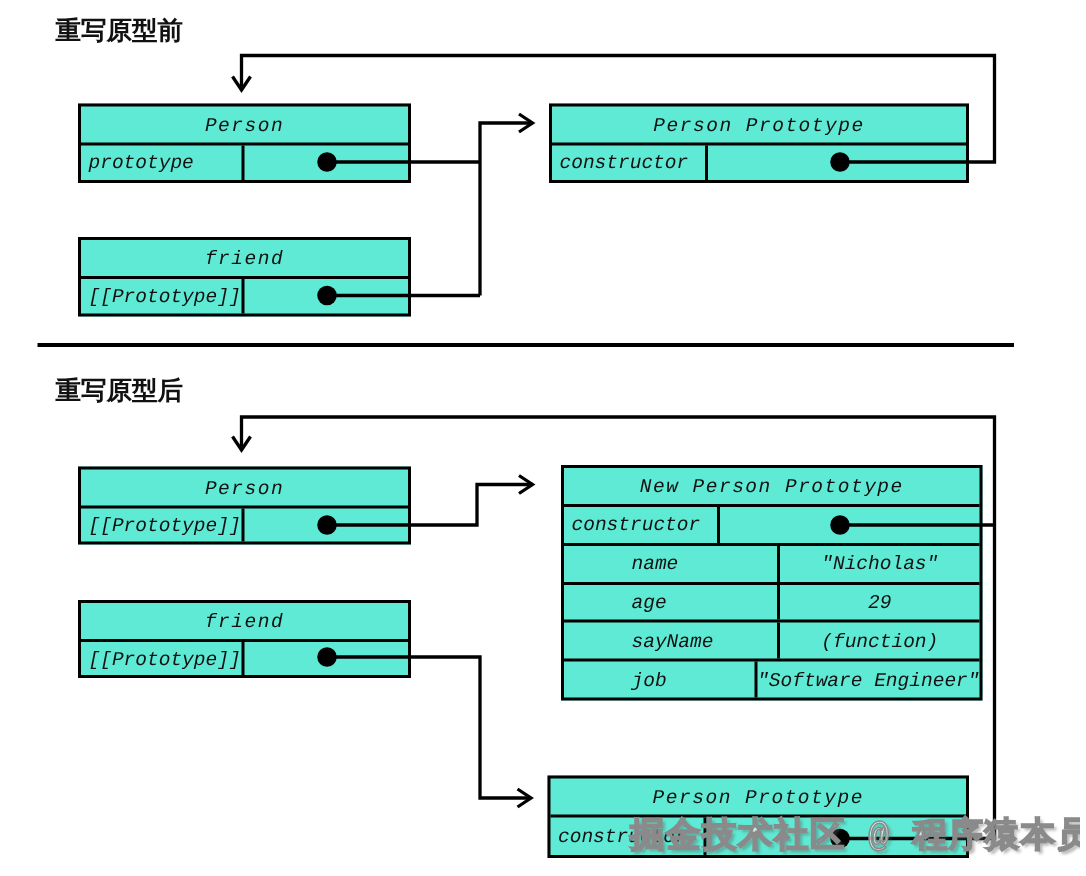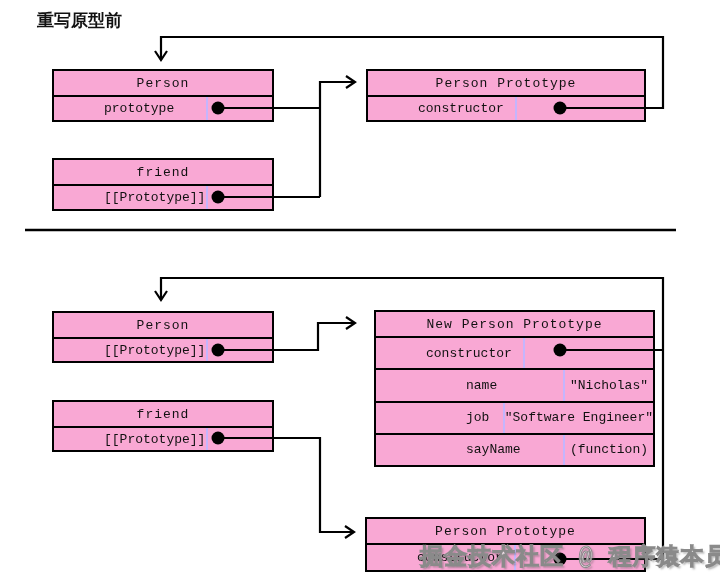--- a/index.html
+++ b/index.html
@@ -1,42 +1,43 @@
 <!DOCTYPE html>
 <html><head>
 <meta charset="utf-8">
 <style>
   html,body{margin:0;padding:0;background:#fff;}
   .stage{position:relative;width:720px;height:584px;background:#ffffff;overflow:hidden;
          font-family:"Liberation Mono","DejaVu Sans Mono",monospace;color:#111;}
   .section-title{position:absolute;font-family:"Liberation Serif","DejaVu Serif",serif;
                  font-weight:bold;font-size:17px;color:#111;white-space:nowrap;}
-  .tbl{position:absolute;border:2px solid #000;background:#f9a8d4;box-sizing:border-box;
-       display:flex;flex-direction:column;font-size:13px;line-height:1;}
+  .tbl{position:absolute;border:2px solid #000;background:#5eead4;box-sizing:border-box;
+       display:flex;flex-direction:column;font-size:13px;line-height:1;font-style:italic;}
   .hdr{flex:0 0 24px;border-bottom:2px solid #000;display:flex;align-items:center;
        justify-content:center;letter-spacing:1px;white-space:nowrap;}
   .row{flex:1;display:flex;min-height:0;}
   .row + .row{border-top:2px solid #000;padding-left:40px;}
-  .lbl{display:flex;align-items:center;padding-left:5px;border-right:2px solid #c4b5fd;
-       box-sizing:border-box;white-space:nowrap;margin-left:45px;}
+  .lbl{display:flex;align-items:center;padding-left:5px;border-right:2px solid #000000;
+       box-sizing:border-box;white-space:nowrap;}
   .val{flex:1;display:flex;align-items:center;justify-content:center;white-space:nowrap;}
   .w109{width:109px;}
   .w104{width:104px;}
   .overlay{position:absolute;left:0;top:0;pointer-events:none;}
   .watermark{position:absolute;left:420px;top:541px;z-index:10;font-weight:bold;
              font-size:23px;letter-spacing:1px;white-space:nowrap;
              color:rgba(255,255,255,0.72);-webkit-text-stroke:1px #8a8a8a;
              text-shadow:2px 2px 2px rgba(90,90,90,0.45);pointer-events:none;}
 </style>
 </head>
 <body>
 
 <div class="stage">
 
   <div class="section-title" style="left:37px;top:9px;">重写原型前</div>
+  <div class="section-title" style="left:37px;top:249px;">重写原型后</div>
 
   <div class="tbl" style="left:52px;top:69px;width:222px;height:53px;">
     <div class="hdr">Person</div>
     <div class="row">
       <div class="lbl w109">prototype</div>
       <div class="val"></div>
     </div>
   </div>
 
   <div class="tbl" style="left:366px;top:69px;width:280px;height:53px;">
@@ -67,26 +68,30 @@
     <div class="hdr">New Person Prototype</div>
     <div class="row">
       <div class="lbl w104">constructor</div>
       <div class="val"></div>
     </div>
     <div class="row">
       <div class="lbl w104">name</div>
       <div class="val">"Nicholas"</div>
     </div>
     <div class="row">
-      <div class="lbl w104">job</div>
-      <div class="val">"Software Engineer"</div>
+      <div class="lbl w104">age</div>
+      <div class="val">29</div>
     </div>
     <div class="row">
       <div class="lbl w104">sayName</div>
       <div class="val">(function)</div>
+    </div>
+    <div class="row">
+      <div class="lbl w104">job</div>
+      <div class="val">"Software Engineer"</div>
     </div>
   </div>
 
   <div class="tbl" style="left:52px;top:400px;width:222px;height:52px;">
     <div class="hdr">friend</div>
     <div class="row">
       <div class="lbl w109">[[Prototype]]</div>
       <div class="val"></div>
     </div>
   </div>

